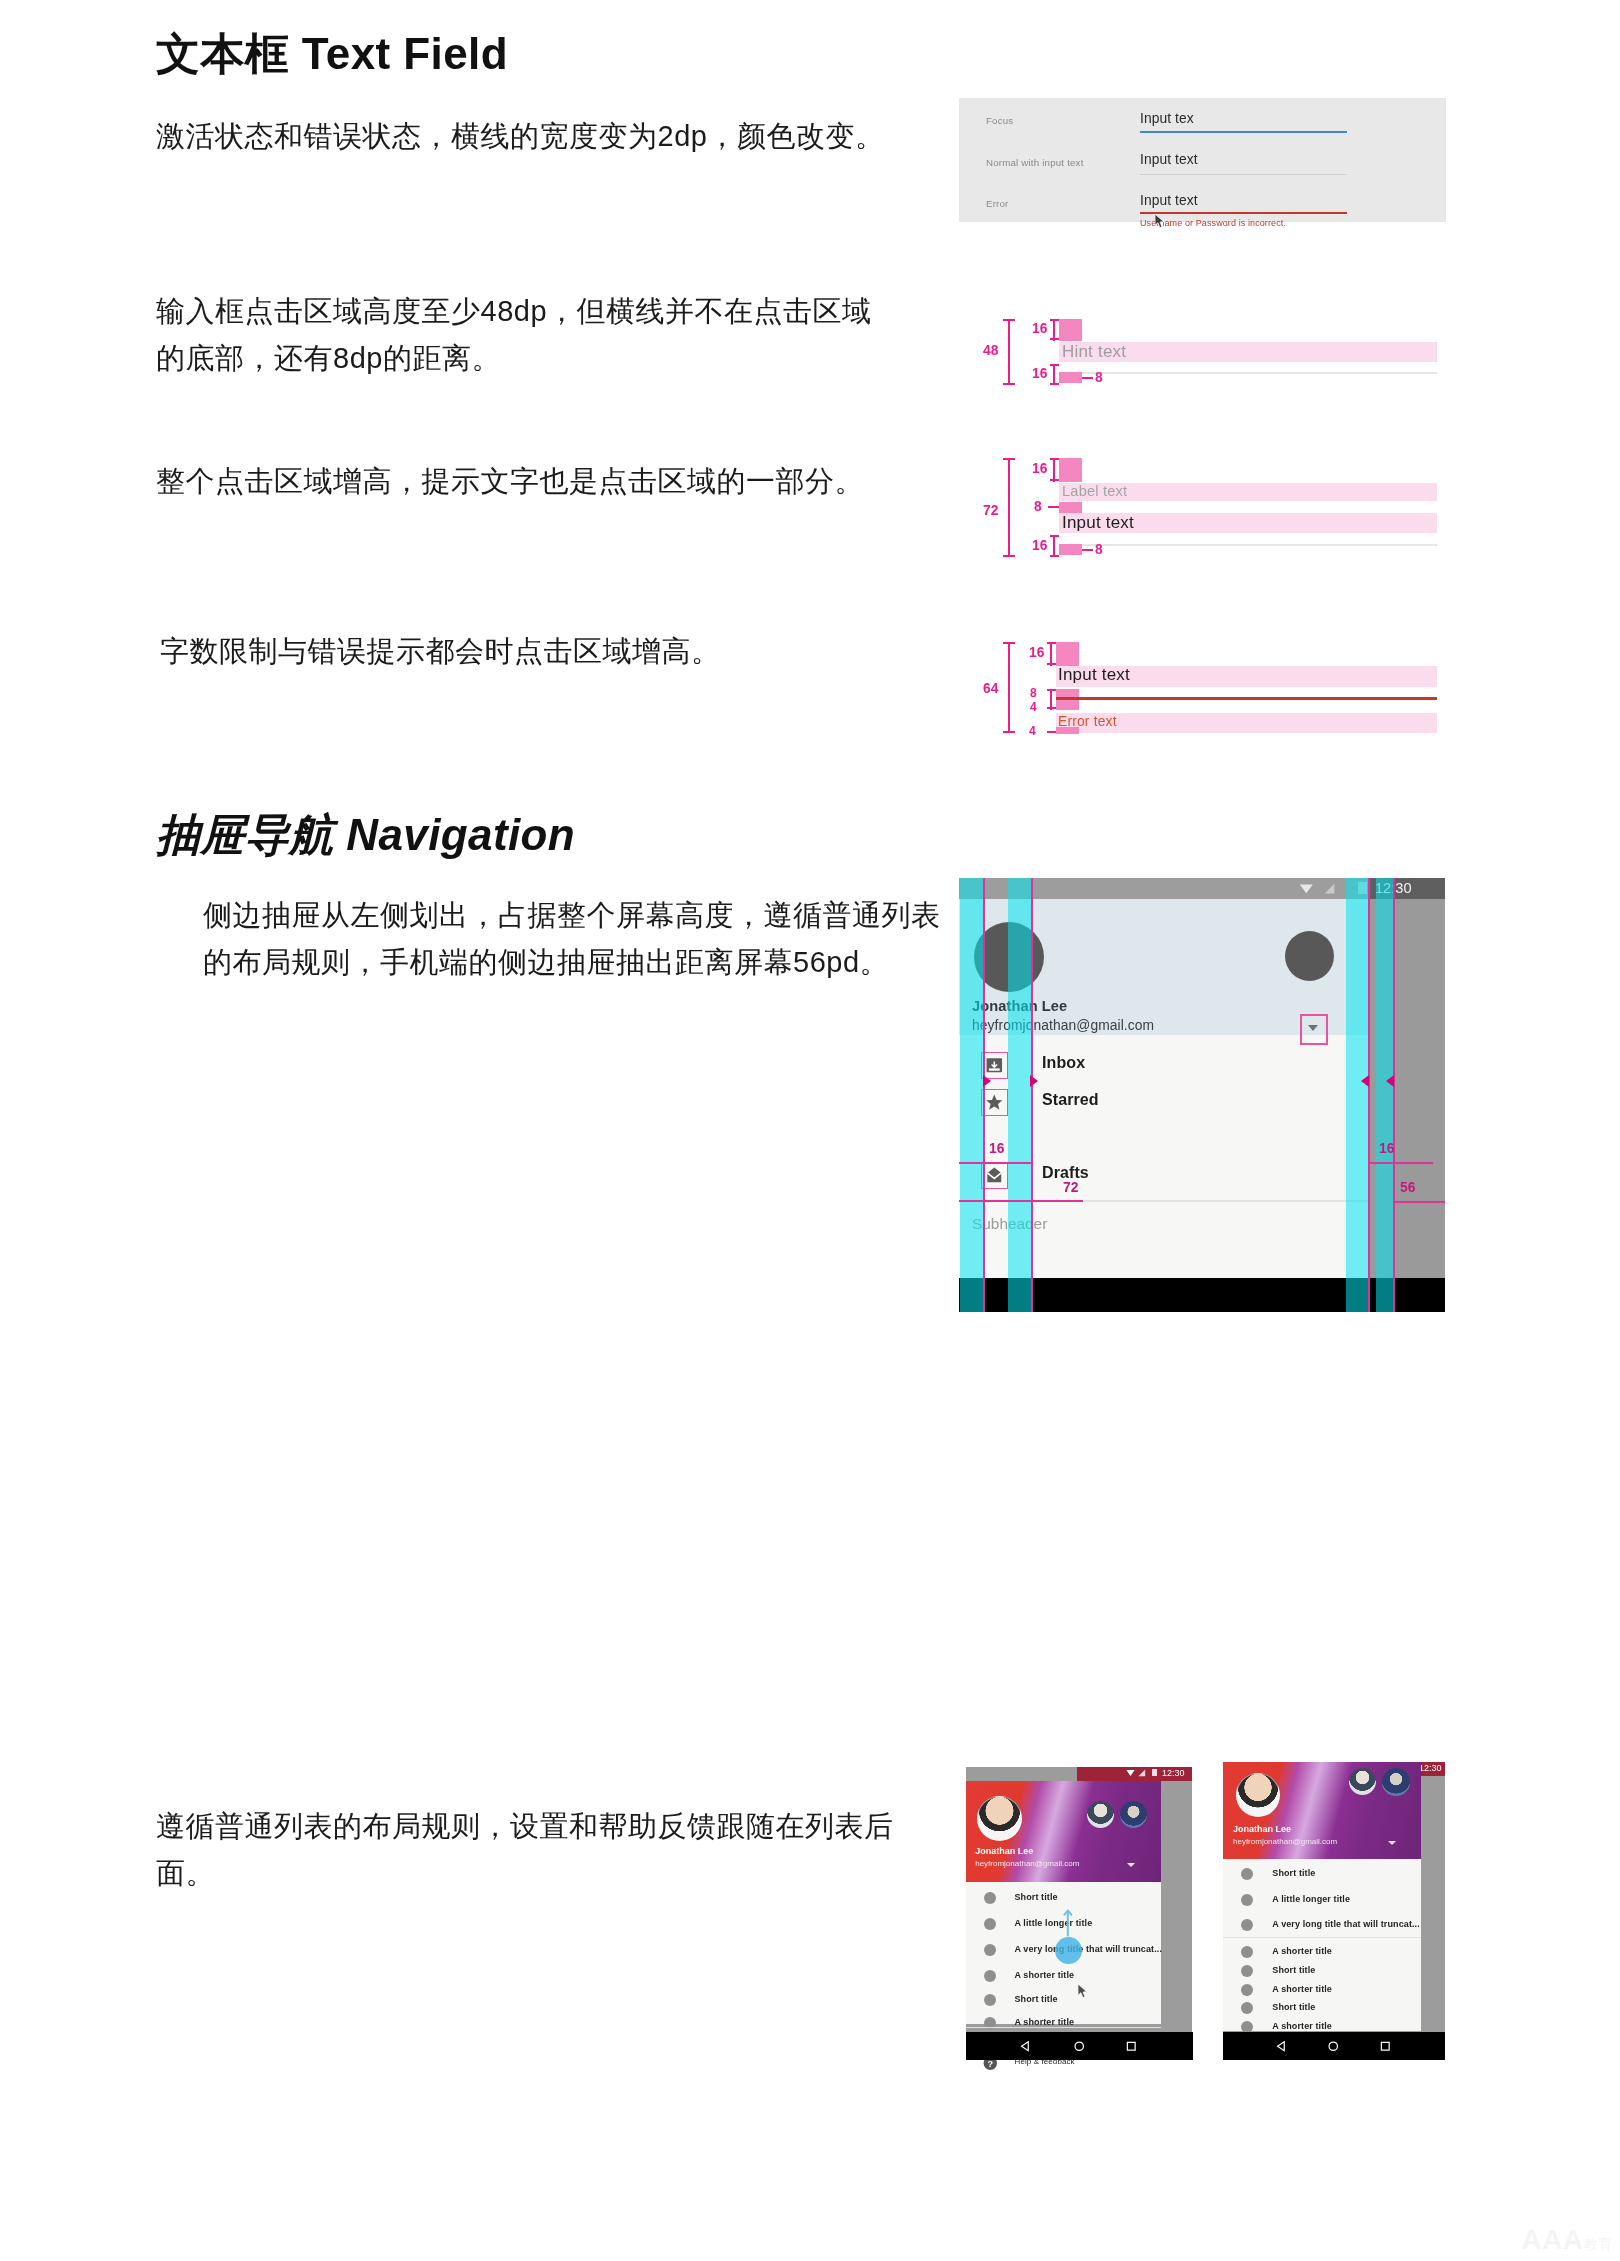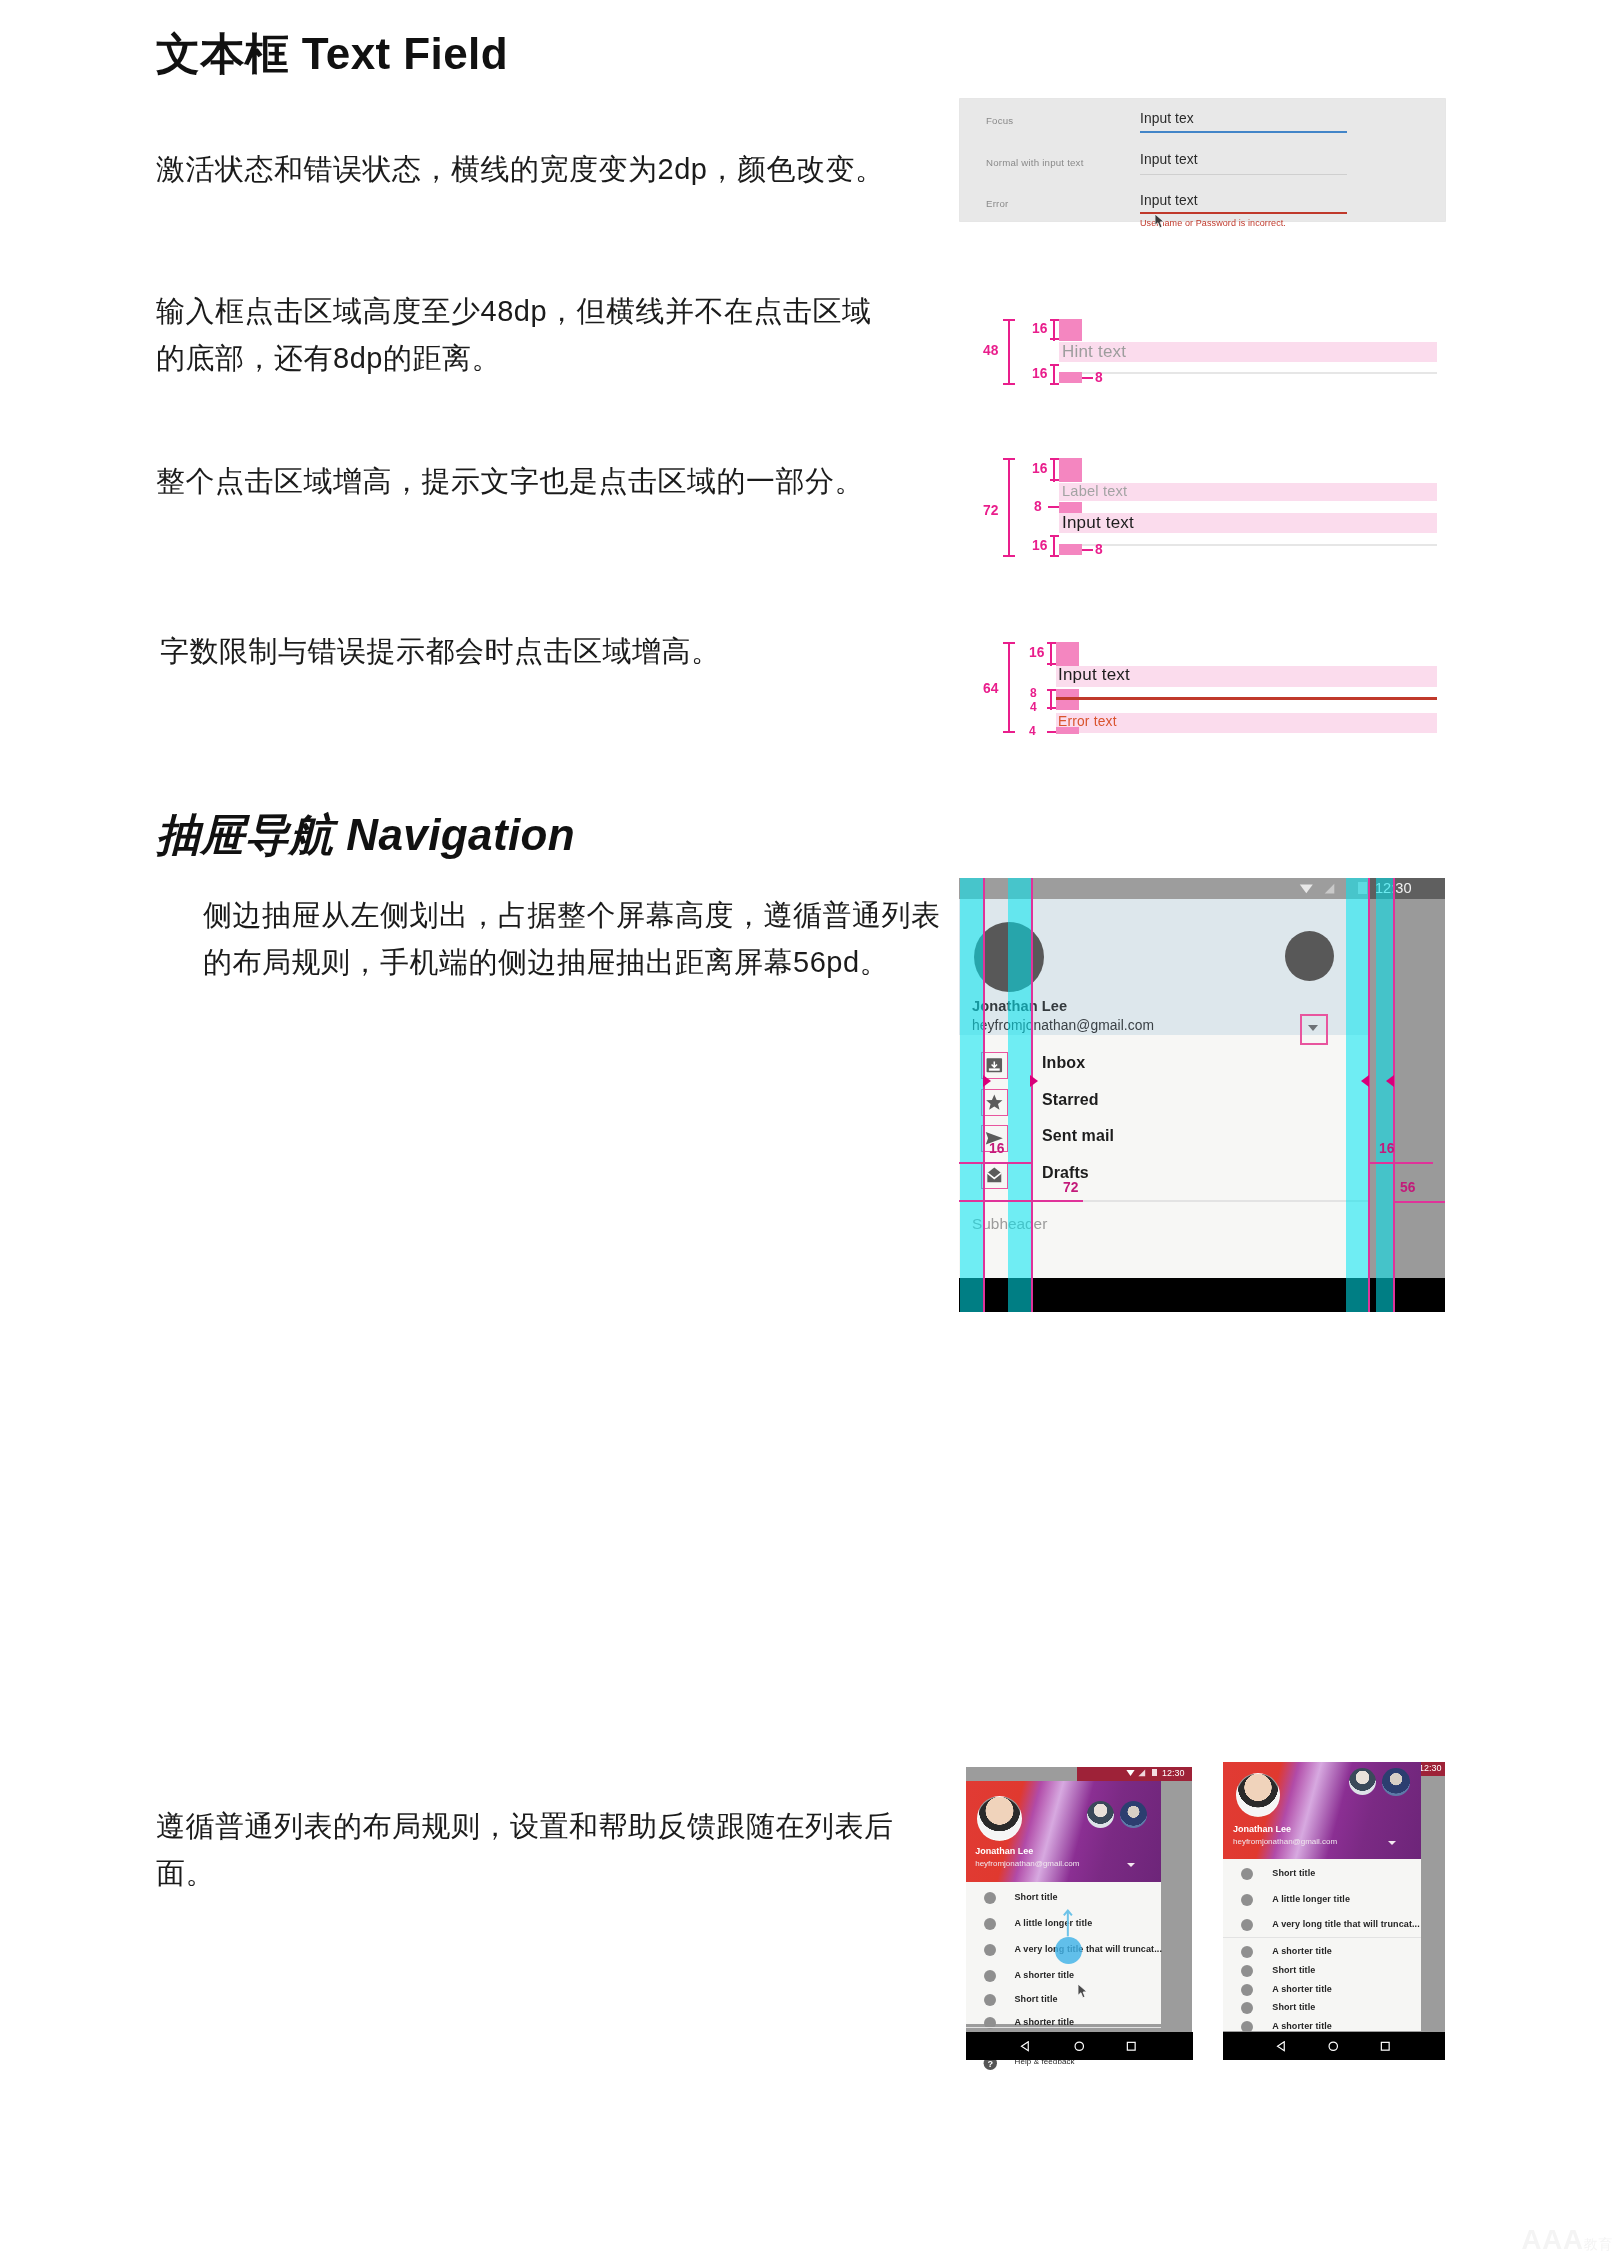--- a/index.html
+++ b/index.html
@@ -218,21 +218,21 @@
   .watermark .wm-cn { font-size: 13.8px; font-weight: 400; }
 </style>
 </head>
 <body>
 
 <div class="page">
 
   <div class="textcol">
     <h1 class="section-title" style="position:absolute;top:29px;left:0;">文本框 Text Field</h1>
 
-    <p class="para" style="position:absolute;top:113px;left:0;width:738px;margin-top:33px;">激活状态和错误状态，横线的宽度变为2dp，颜色改变。</p>
+    <p class="para" style="position:absolute;top:113px;left:0;width:738px;">激活状态和错误状态，横线的宽度变为2dp，颜色改变。</p>
 
     <p class="para" style="position:absolute;top:288px;left:0;width:738px;">输入框点击区域高度至少48dp，但横线并不在点击区域的底部，还有8dp的距离。</p>
 
     <p class="para" style="position:absolute;top:458px;left:0;width:738px;">整个点击区域增高，提示文字也是点击区域的一部分。</p>
 
     <p class="para" style="position:absolute;top:628px;left:4px;width:738px;">字数限制与错误提示都会时点击区域增高。</p>
   </div>
 
   <div class="panel tf-states">
 
@@ -398,28 +398,20 @@
 
       <div class="nav-item" style="top:185px;">
         <div class="nav-item-icon">
           <svg width="18.6" height="18.6" viewBox="0 0 24 24">
               <path d="M12 2 L15 9 L22.5 9.5 L16.8 14.3 L18.7 21.5 L12 17.5 L5.3 21.5 L7.2 14.3 L1.5 9.5 L9 9 Z" fill="#5c5c5c"></path>
             </svg>
         </div>
         <span class="nav-item-label">Starred</span>
       </div>
 
-      <div class="nav-item" style="top:221px;">
-        <div class="nav-item-icon">
-          <svg width="18.6" height="18.6" viewBox="0 0 24 24">
-              <path d="M1 4 L23 12 L1 20 L4 12 Z" fill="#5c5c5c"></path>
-            </svg>
-        </div>
-        <span class="nav-item-label">Sent mail</span>
-      </div>
 
       <div class="nav-item" style="top:258px;">
         <div class="nav-item-icon">
           <svg width="18.6" height="18.6" viewBox="0 0 24 24">
               <path d="M3 9 L12 2 L21 9 L21 21 L3 21 Z" fill="#5c5c5c"></path>
               <path d="M3 9 L12 16 L21 9" stroke="#fff" stroke-width="2" fill="none"></path>
             </svg>
         </div>
         <span class="nav-item-label">Drafts</span>
       </div>

